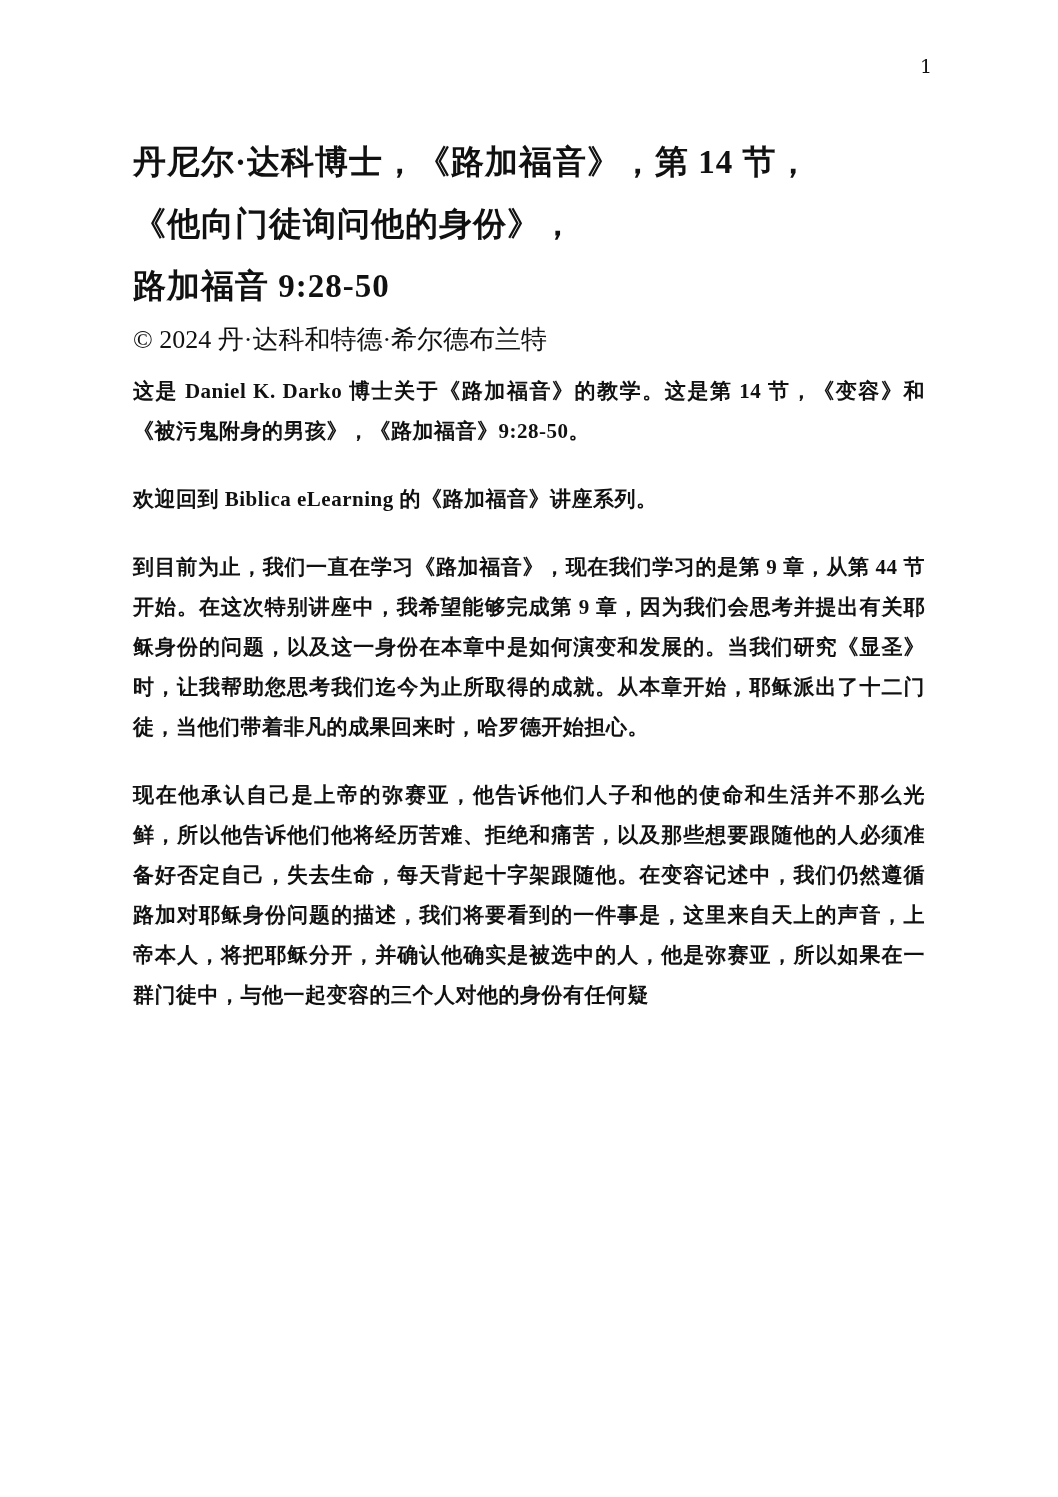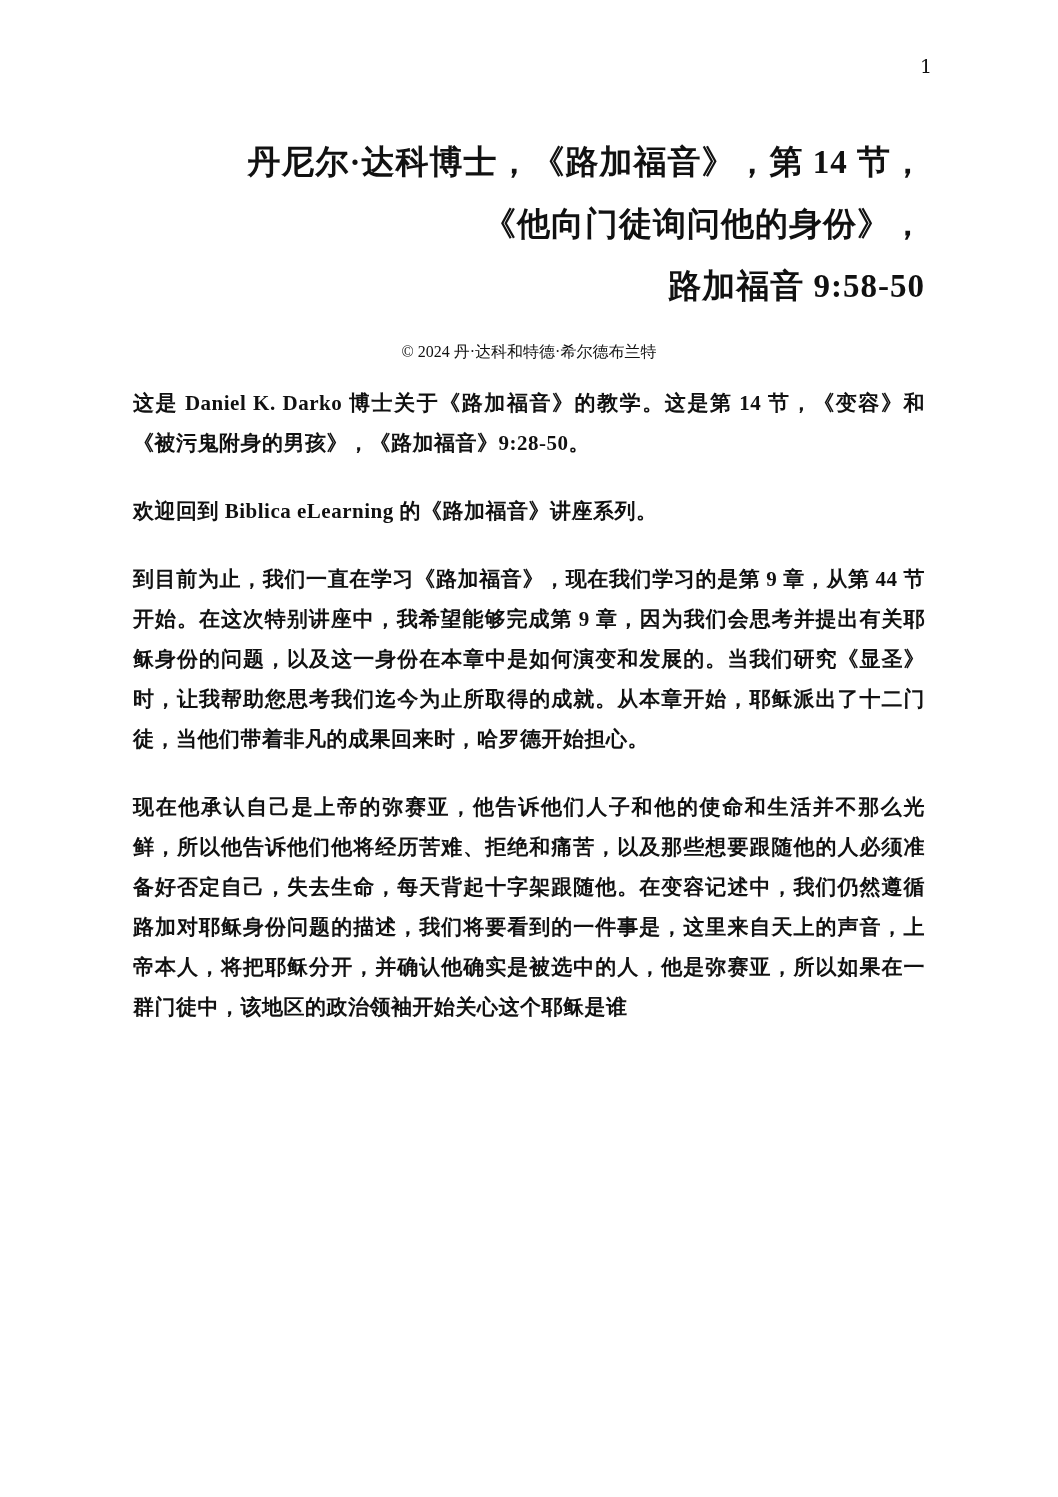--- a/index.html
+++ b/index.html
@@ -28,30 +28,30 @@
     font-family: "DejaVu Serif", "Liberation Serif", serif;
   }
   .content {
     position: absolute;
     top: 0;
     left: 133px;
     width: 792px;
   }
   .doc-title {
     margin-top: 131px;
-    text-align: right;
+    text-align: left;
     font-weight: bold;
     font-size: 33px;
     line-height: 62px;
     letter-spacing: 1px;
   }
   .copyright {
-    margin-top: 20px;
-    text-align: center;
-    font-size: 16px;
+    margin-top: 8px;
+    text-align: left;
+    font-size: 26px;
     line-height: 30px;
   }
   .body-text {
     margin-top: 16px;
   }
   .body-text p {
     font-size: 21px;
     line-height: 40px;
     text-align: justify;
     text-justify: inter-ideograph;
@@ -64,26 +64,26 @@
 <body>
 
 <div class="page">
   <div class="page-number">1</div>
 
   <div class="content">
 
     <div class="doc-title">
       <div>丹尼尔·达科博士，《路加福音》，第 14 节，</div>
       <div>《他向门徒询问他的身份》，</div>
-      <div>路加福音 9:58-50</div>
+      <div>路加福音 9:28-50</div>
     </div>
 
     <div class="copyright">© 2024 丹·达科和特德·希尔德布兰特</div>
 
     <div class="body-text">
       <p>这是 Daniel K. Darko 博士关于《路加福音》的教学。这是第 14 节，《变容》和《被污鬼附身的男孩》，《路加福音》9:28-50。</p>
       <p>欢迎回到 Biblica eLearning 的《路加福音》讲座系列。</p>
       <p>到目前为止，我们一直在学习《路加福音》，现在我们学习的是第 9 章，从第 44 节开始。在这次特别讲座中，我希望能够完成第 9 章，因为我们会思考并提出有关耶稣身份的问题，以及这一身份在本章中是如何演变和发展的。当我们研究《显圣》时，让我帮助您思考我们迄今为止所取得的成就。从本章开始，耶稣派出了十二门徒，当他们带着非凡的成果回来时，哈罗德开始担心。</p>
-      <p>现在他承认自己是上帝的弥赛亚，他告诉他们人子和他的使命和生活并不那么光鲜，所以他告诉他们他将经历苦难、拒绝和痛苦，以及那些想要跟随他的人必须准备好否定自己，失去生命，每天背起十字架跟随他。在变容记述中，我们仍然遵循路加对耶稣身份问题的描述，我们将要看到的一件事是，这里来自天上的声音，上帝本人，将把耶稣分开，并确认他确实是被选中的人，他是弥赛亚，所以如果在一群门徒中，该地区的政治领袖开始关心这个耶稣是谁</p>
+      <p>现在他承认自己是上帝的弥赛亚，他告诉他们人子和他的使命和生活并不那么光鲜，所以他告诉他们他将经历苦难、拒绝和痛苦，以及那些想要跟随他的人必须准备好否定自己，失去生命，每天背起十字架跟随他。在变容记述中，我们仍然遵循路加对耶稣身份问题的描述，我们将要看到的一件事是，这里来自天上的声音，上帝本人，将把耶稣分开，并确认他确实是被选中的人，他是弥赛亚，所以如果在一群门徒中，与他一起变容的三个人对他的身份有任何疑</p>
     </div>
 
   </div>
 </div>
 
 </body></html>

